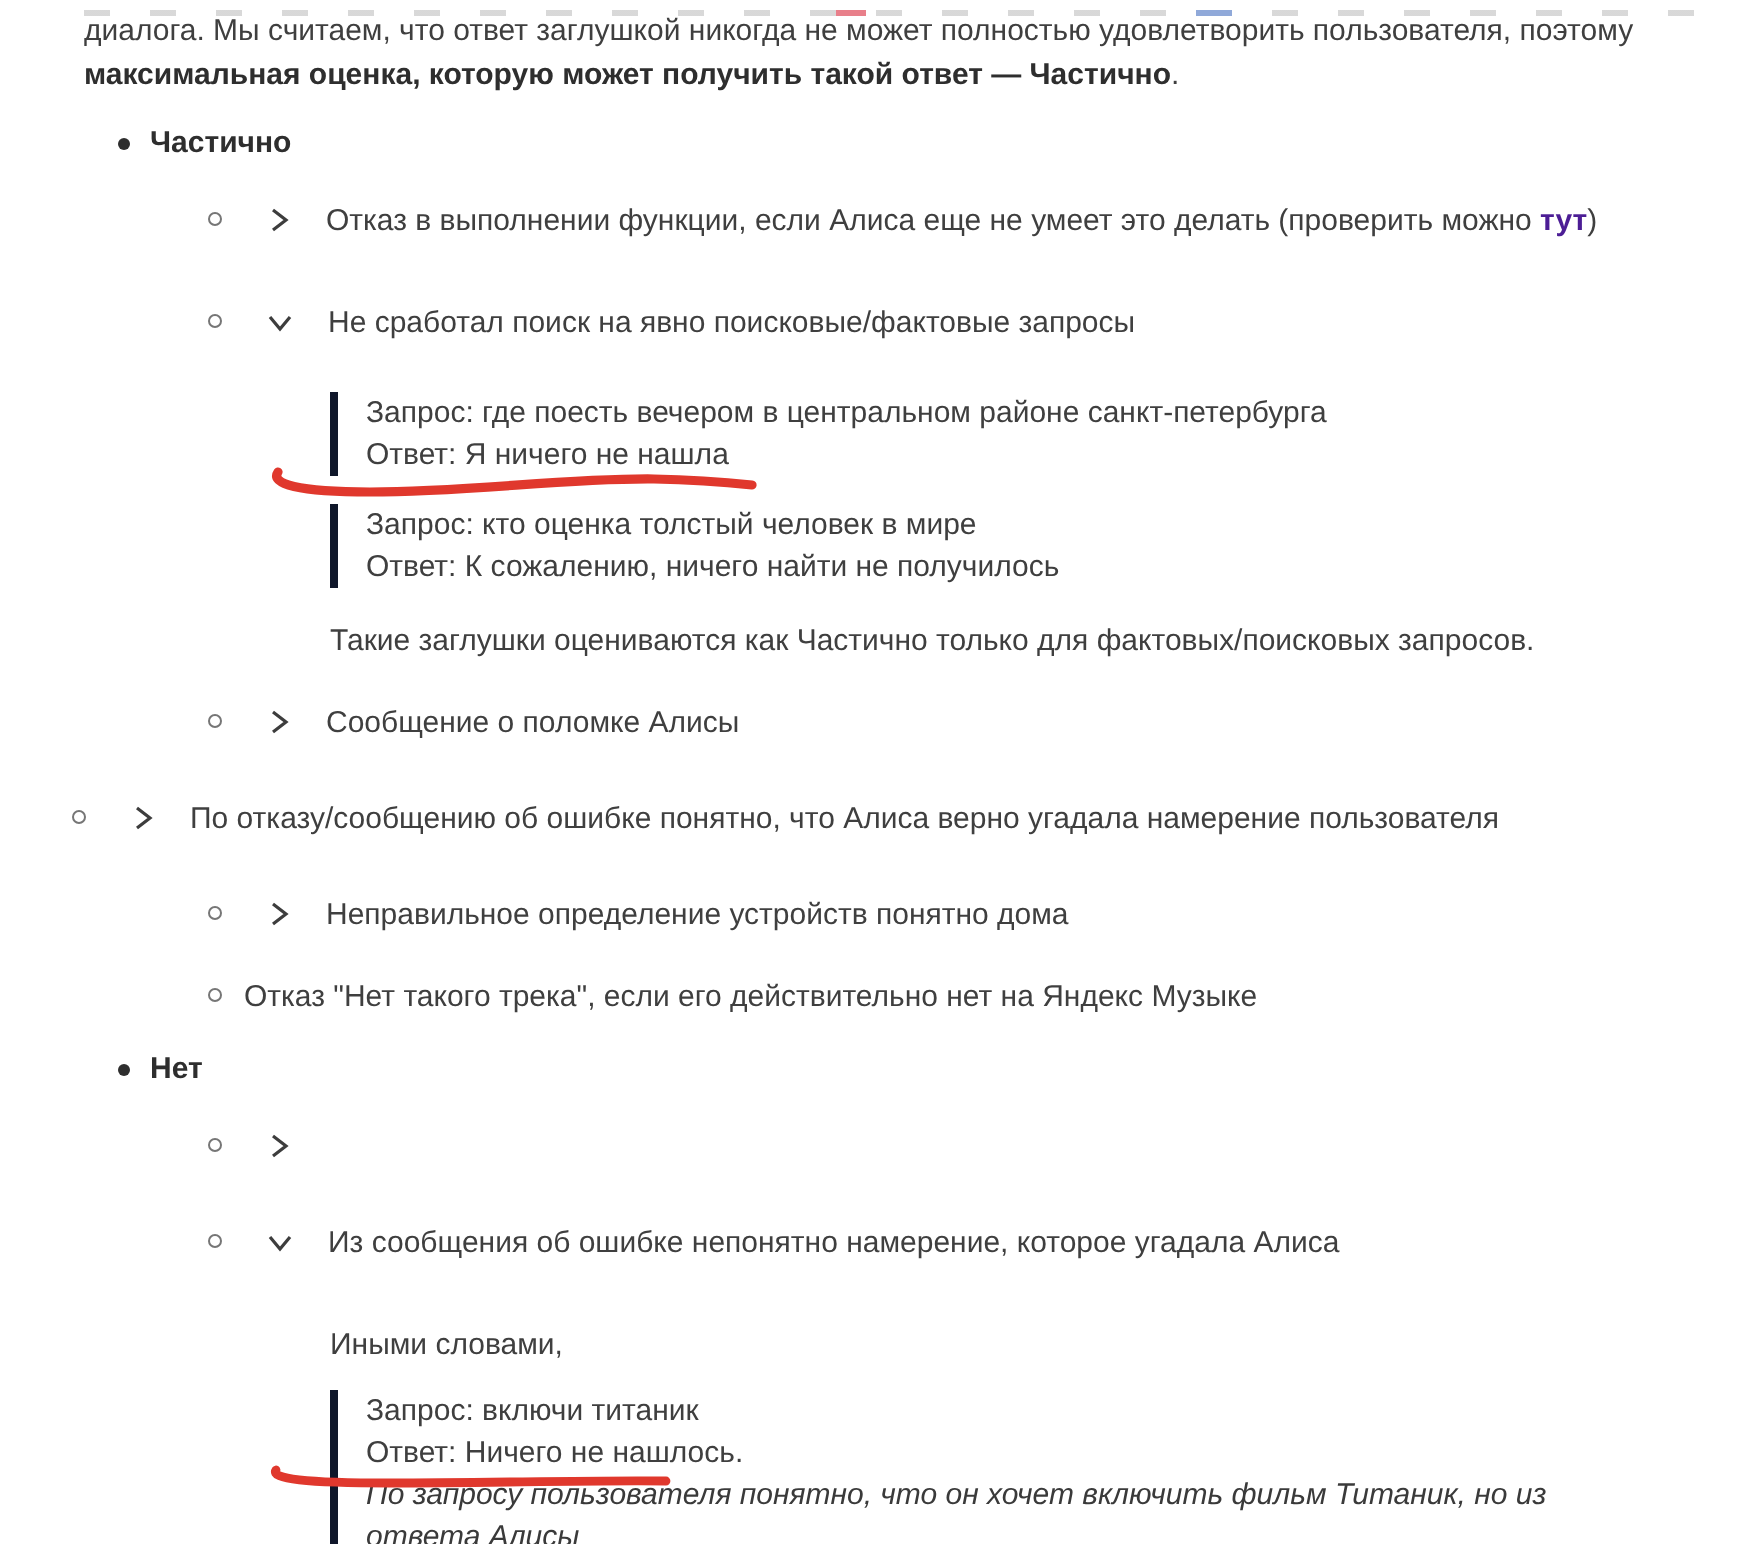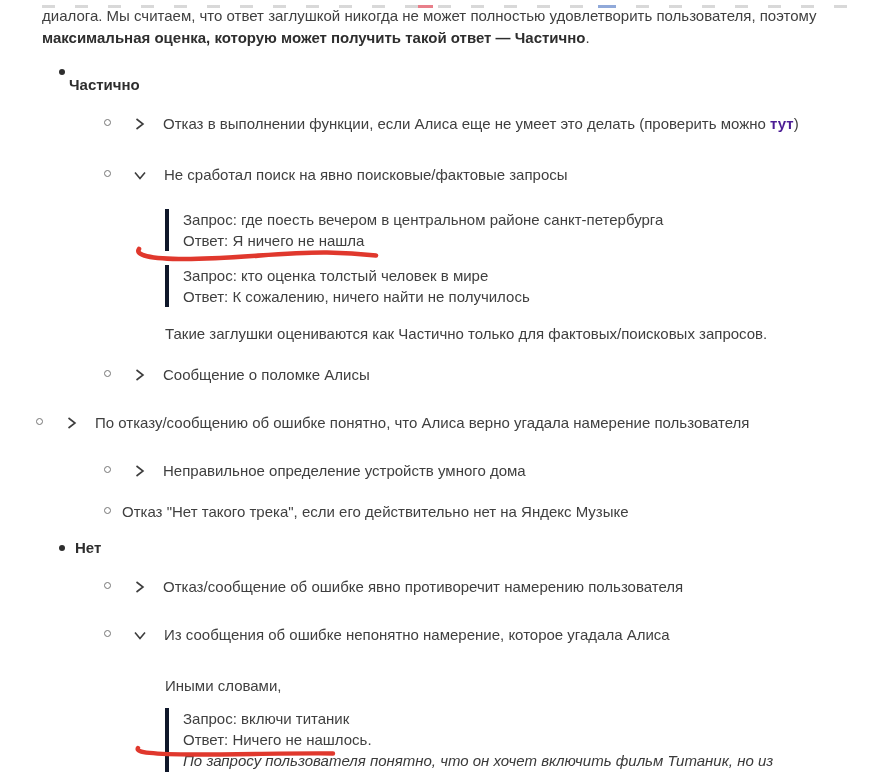--- a/index.html
+++ b/index.html
@@ -61,21 +61,21 @@
   .mt-note { margin-top:17px; }
   .mt-item3{ margin-top:22px; }
   .mt-item4{ margin-top:27px;padding-left:36px; }
   .mt-item5{ margin-top:27px; }
   .mt-item6{ margin-top:20px; }
   .mt-net  { margin-top:17px; }
   .mt-n1   { margin-top:20px; }
   .mt-n2   { margin-top:27px; }
   .mt-lead { margin-top:30px; }
   .mt-q3   { margin-top:13px; }
-  .mt-part { margin-top:13px;flex-direction:column; }
+  .mt-part { margin-top:13px; }
 </style>
 </head>
 <body>
 
 <div class="doc">
 
   <div class="top-frag"></div>
   <div class="top-frag-pink"></div>
   <div class="top-frag-blue"></div>
 
@@ -143,41 +143,40 @@
     <span class="txt">По отказу/сообщению об ошибке понятно, что Алиса верно угадала намерение пользователя</span>
   </div>
 
   <div class="l2 mt-item5">
     <span class="ring"></span>
     <span class="chev">
       <svg width="13" height="14" viewBox="0 0 13 14">
           <path d="M3.5 2 L10 7 L3.5 12" fill="none" stroke="#3d3d3d" stroke-width="1.6"></path>
         </svg>
     </span>
-    <span class="txt">Неправильное определение устройств умного дома</span>
+    <span class="txt">Неправильное определение устройств понятно дома</span>
   </div>
 
   <div class="l2 plain mt-item6">
     <span class="ring"></span>
     <span class="txt">Отказ "Нет такого трека", если его действительно нет на Яндекс Музыке</span>
   </div>
 
   <div class="l1 mt-net">
     <span class="disc"></span>
     <span class="l1-label">Нет</span>
   </div>
 
   <div class="l2 mt-n1">
     <span class="ring"></span>
     <span class="chev">
       <svg width="13" height="14" viewBox="0 0 13 14">
           <path d="M3.5 2 L10 7 L3.5 12" fill="none" stroke="#3d3d3d" stroke-width="1.6"></path>
         </svg>
     </span>
-    <span class="txt">Отказ/сообщение об ошибке явно противоречит намерению пользователя</span>
   </div>
 
   <div class="l2 mt-n2">
     <span class="ring"></span>
     <span class="chev">
       <svg width="14" height="14" viewBox="0 0 14 14">
           <path d="M2 4.5 L7 10.5 L12 4.5" fill="none" stroke="#3d3d3d" stroke-width="1.6"></path>
         </svg>
     </span>
     <span class="txt">Из сообщения об ошибке непонятно намерение, которое угадала Алиса</span>

